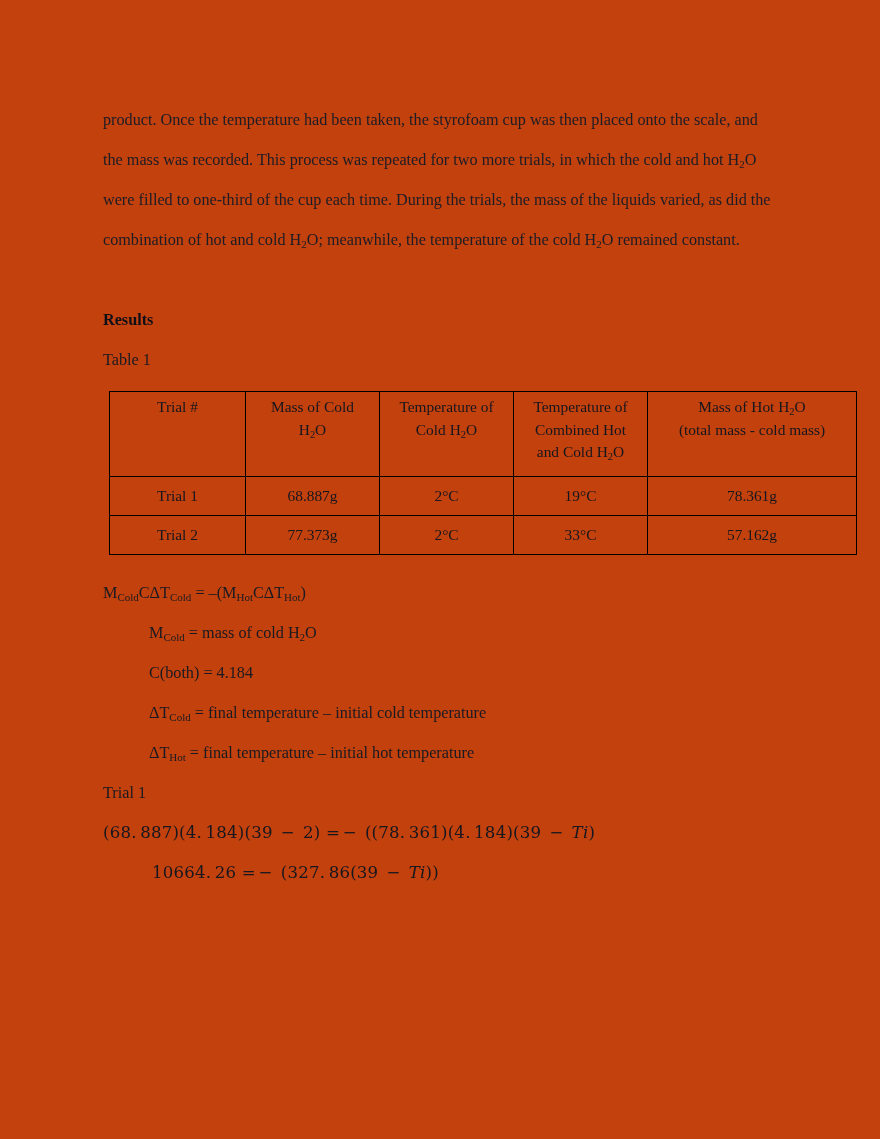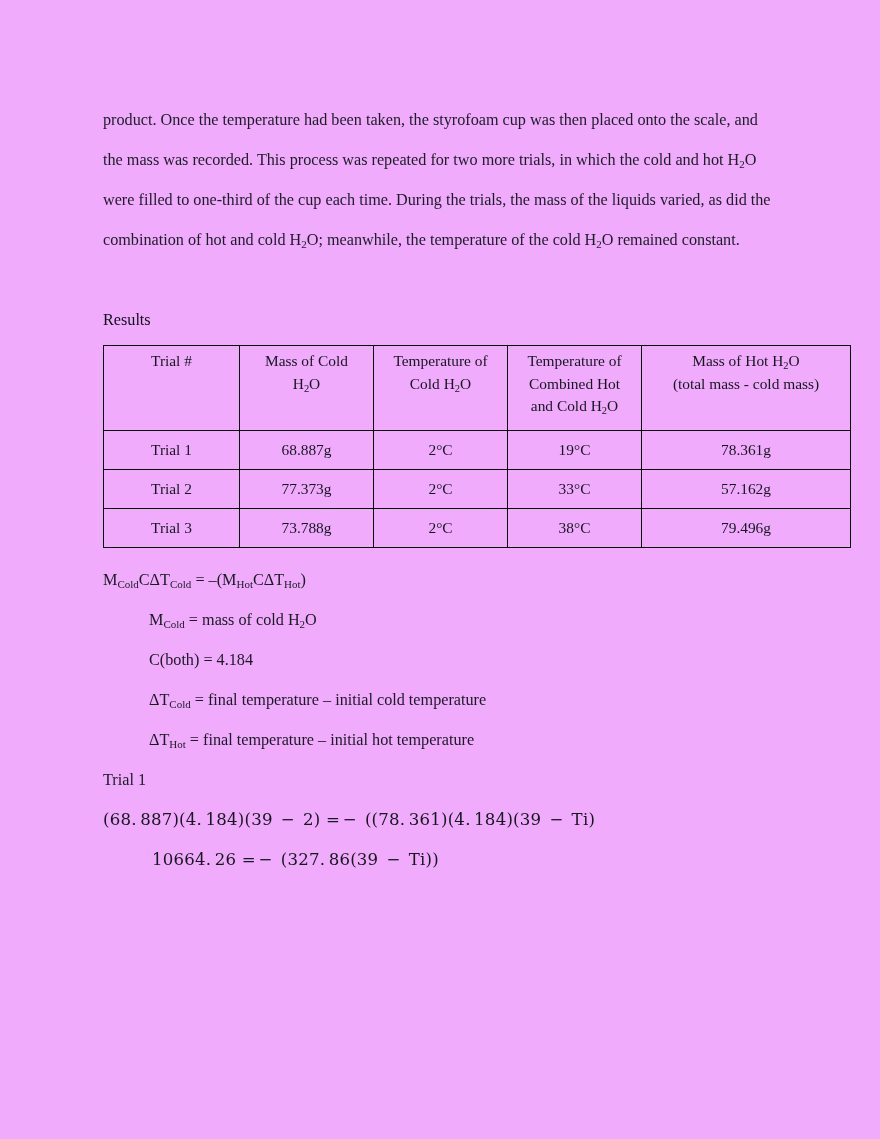--- a/index.html
+++ b/index.html
@@ -8,63 +8,63 @@
     background: #ffffff;
   }
   body {
     font-family: "Liberation Serif", "DejaVu Serif", serif;
     color: #1a1a22;
   }
   .page {
     position: relative;
     width: 880px;
     height: 1139px;
-    background: #f0abfc;
+    background: #c2410c;
     overflow: hidden;
     box-sizing: border-box;
   }
   .content {
     position: absolute;
     left: 103px;
     top: 100px;
     width: 676px;
   }
   .para {
     font-size: 16.2px;
     line-height: 40px;
     text-align: left;
     margin: 0;
     color: #1c1c26;
   }
   .spacer-lg { height: 40px; }
   .heading {
     font-size: 16.2px;
     line-height: 40px;
-    font-weight: normal;
+    font-weight: bold;
     margin: 0;
     color: #0f0f18;
   }
   .label-line {
     font-size: 16.2px;
     line-height: 40px;
     margin: 0;
   }
   sub {
     font-size: 0.68em;
     vertical-align: baseline;
     position: relative;
     top: 0.29em;
     line-height: 0;
   }
   
   table.data-table {
     border-collapse: collapse;
     width: 747px;
     table-layout: fixed;
-    margin: 0;
+    margin: 6px;
     border: 1.6px solid #000000;
   }
   table.data-table td,
   table.data-table th {
     border: 1.1px solid #000000;
     font-size: 15.4px;
     line-height: 22.5px;
     text-align: center;
     font-weight: normal;
     padding: 4px 5px;
@@ -89,20 +89,21 @@
   
   .math-line {
     font-family: "DejaVu Serif", "Liberation Serif", serif;
     font-size: 16.6px;
     line-height: 40px;
     margin: 0;
     letter-spacing: 0.2px;
     color: #17171f;
   }
   .math-line .var {
+    font-style: italic;
   }
   .math-line .op {
     padding: 0 0.16em;
   }
   .indent-1 { padding-left: 46px; }
   .indent-2 { padding-left: 49px; }
   .tbl-wrap { padding-top: 5px; }
   .table-gap-below { height: 12px; }
 </style>
 </head>
@@ -110,20 +111,21 @@
 
 <div class="page">
   <div class="content">
 
     <p class="para">product. Once the temperature had been taken, the styrofoam cup was then placed onto the scale, and the mass was recorded. This process was repeated for two more trials, in which the cold and hot H<sub>2</sub>O were filled to one-third of the cup each time. During the trials, the mass of the liquids varied, as did the combination of hot and cold H<sub>2</sub>O; meanwhile, the temperature of the cold H<sub>2</sub>O remained constant.</p>
 
     <div class="spacer-lg"></div>
 
     <p class="heading">Results</p>
 
+    <p class="label-line">Table 1</p>
 
     <div class="tbl-wrap">
       <table class="data-table">
         <colgroup>
           <col class="col-trial">
             <col class="col-masscold">
             <col class="col-tempcold">
             <col class="col-tempcomb">
             <col class="col-masshot">
         </colgroup>
@@ -144,27 +146,20 @@
             <td>19°C</td>
             <td>78.361g</td>
           </tr>
           <tr>
             <td>Trial 2</td>
             <td>77.373g</td>
             <td>2°C</td>
             <td>33°C</td>
             <td>57.162g</td>
           </tr>
-          <tr>
-            <td>Trial 3</td>
-            <td>73.788g</td>
-            <td>2°C</td>
-            <td>38°C</td>
-            <td>79.496g</td>
-          </tr>
         </tbody>
       </table>
     </div>
 
     <div class="table-gap-below"></div>
 
 
     <p class="label-line">M<sub>Cold</sub>CΔT<sub>Cold</sub> = –(M<sub>Hot</sub>CΔT<sub>Hot</sub>)</p>
 
     <p class="label-line indent-1">M<sub>Cold</sub> = mass of cold H<sub>2</sub>O</p>

